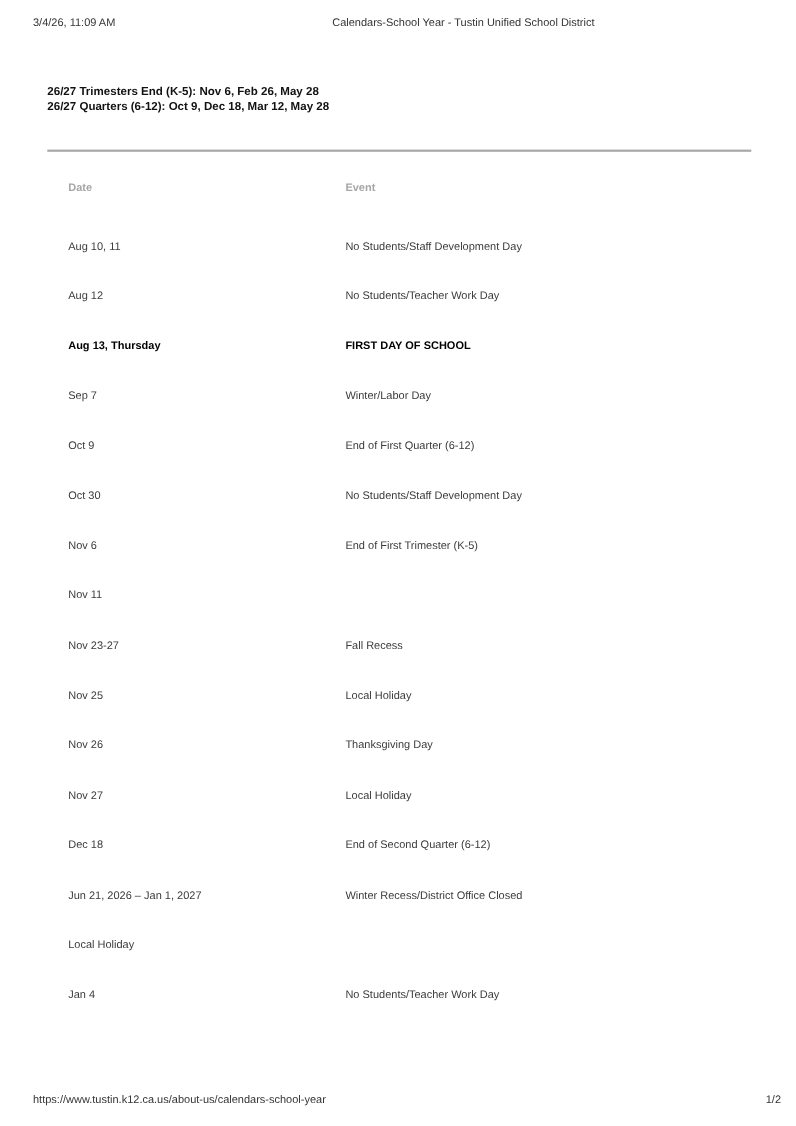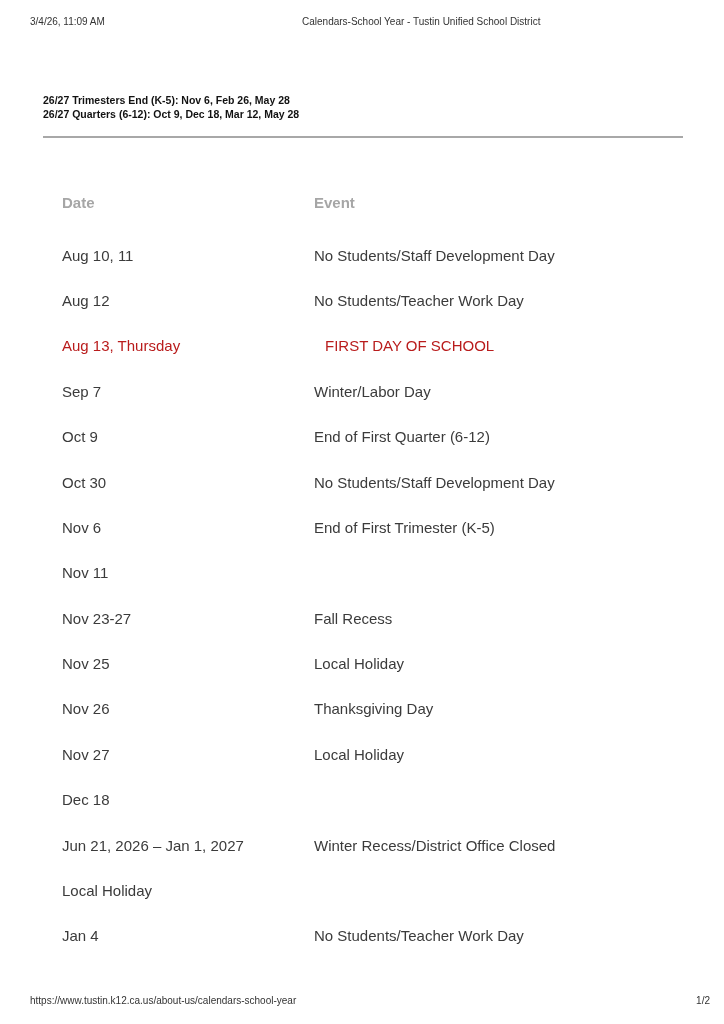--- a/index.html
+++ b/index.html
@@ -35,21 +35,21 @@
   .print-title {
     position: absolute;
     left: 272px;
     top: 0;
     white-space: nowrap;
   }
 
   
   .intro-lines {
     position: absolute;
-    top: 93px;
+    top: 76px;
     left: 43px;
     font-size: 10.5px;
     font-weight: 700;
     line-height: 14px;
     color: #121212;
     white-space: nowrap;
   }
 
   
   .divider {
@@ -57,45 +57,44 @@
     top: 136px;
     left: 43px;
     width: 640px;
     height: 2px;
     background: #a8a8a8;
   }
 
   
   .events-table {
     position: absolute;
-    top: 195px;
+    top: 164px;
     left: 62px;
     width: 562px;
-    font-size: 15px;
+    font-size: 10px;
     color: #3b3b3b;
   }
   .table-head {
     display: flex;
     height: 16px;
     line-height: 16px;
     font-weight: 700;
     color: #a6a6a6;
   }
   .table-rows {
     margin-top: 21.4px;
   }
   .table-row {
     display: flex;
     height: 45.4px;
     align-items: center;
   }
   .table-row.bold {
-    font-weight: 400;
-    color: #b91c1c;
-    gap: 11px;
+    font-weight: 700;
+    color: #000000;
   }
   .cell-date {
     width: 244px;
     flex: none;
     padding-right: 8px;
     white-space: nowrap;
   }
   .cell-event {
     flex: 1;
     white-space: nowrap;
@@ -187,20 +186,21 @@
       <div class="table-row">
         <div class="cell-date">Nov 26</div>
         <div class="cell-event">Thanksgiving Day</div>
       </div>
       <div class="table-row">
         <div class="cell-date">Nov 27</div>
         <div class="cell-event">Local Holiday</div>
       </div>
       <div class="table-row">
         <div class="cell-date">Dec 18</div>
+        <div class="cell-event">End of Second Quarter (6-12)</div>
       </div>
       <div class="table-row">
         <div class="cell-date">Jun 21, 2026 – Jan 1, 2027</div>
         <div class="cell-event">Winter Recess/District Office Closed</div>
       </div>
       <div class="table-row">
         <div class="cell-event">Local Holiday</div>
       </div>
       <div class="table-row">
         <div class="cell-date">Jan 4</div>

